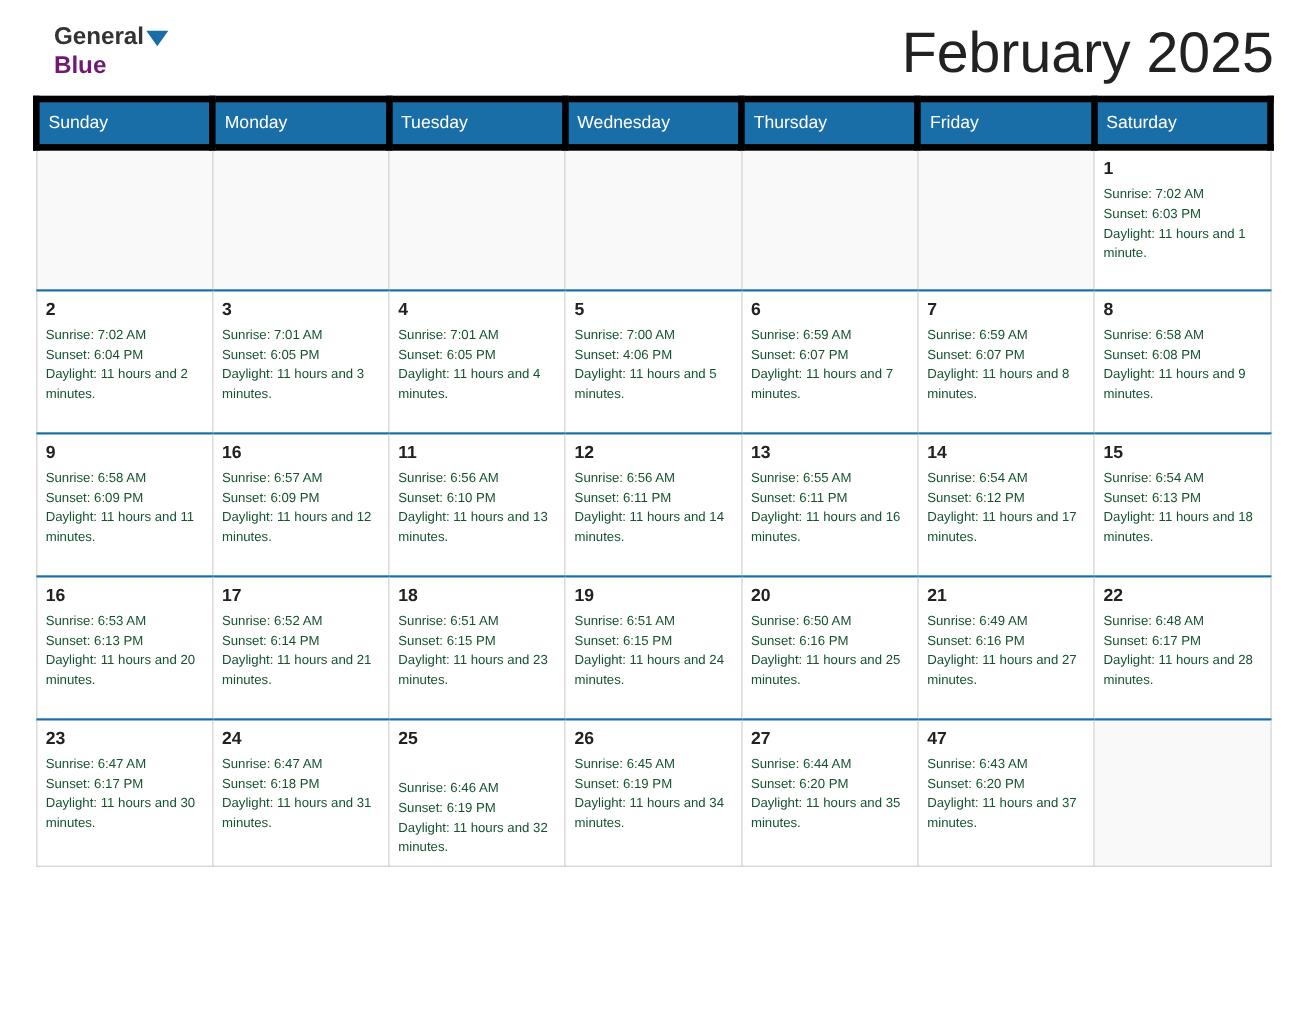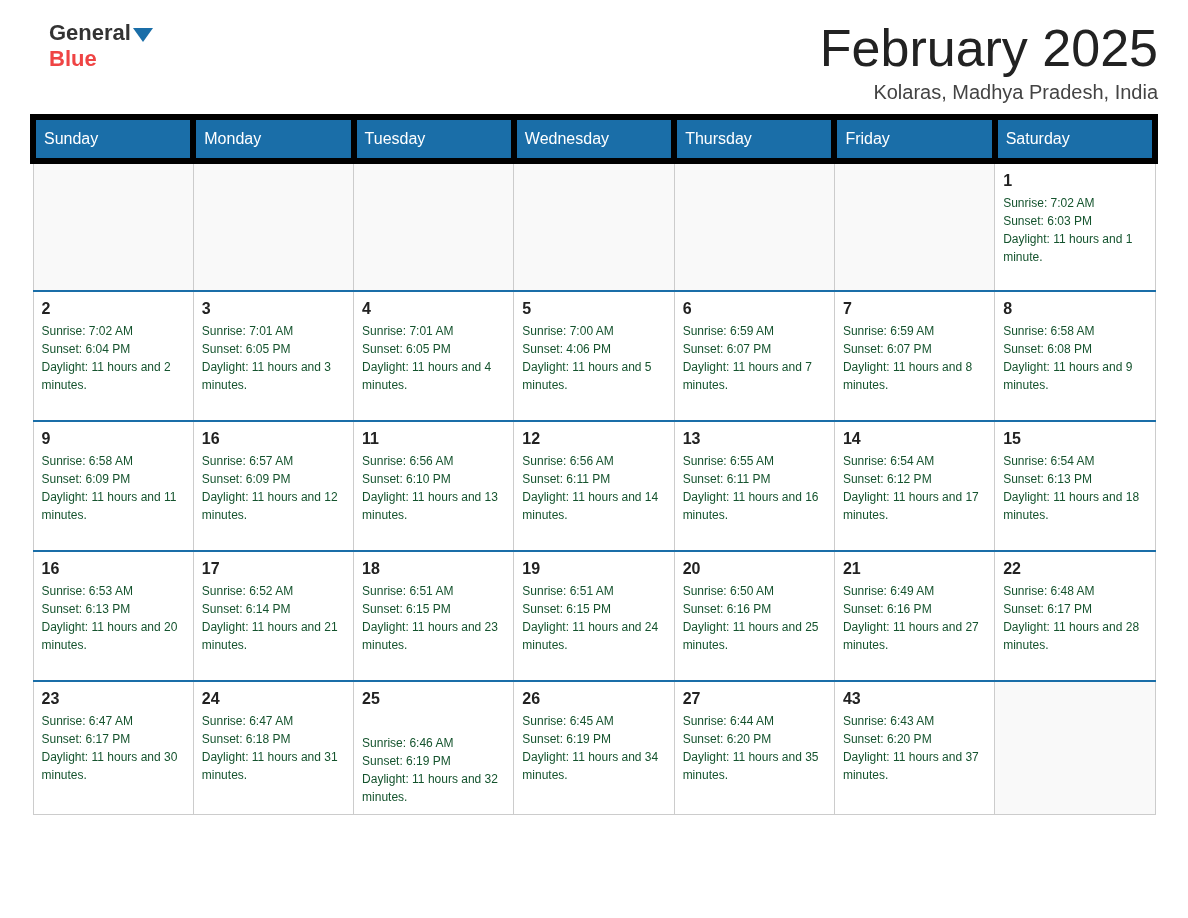--- a/index.html
+++ b/index.html
@@ -39,21 +39,21 @@
       width: 0;
       height: 0;
       border-left: 10px solid transparent;
       border-right: 10px solid transparent;
       border-top: 14px solid #1a6ea8;
       margin-left: 2px;
       margin-top: 4px;
       display: inline-block;
     }
     .logo-blue {
-      color: #ef4444;
+      color: #701a75;
       font-size: 22px;
       font-weight: bold;
     }
     .title-area {
       text-align: right;
     }
     .month-title {
       font-size: 52px;
       font-weight: normal;
       color: #222;
@@ -113,21 +113,20 @@
     <div class="logo-text">
       <span class="logo-general">General</span>
       <span class="logo-arrow"></span>
     </div>
     <div>
       <span class="logo-blue">Blue</span>
     </div>
   </div>
   <div class="title-area">
     <div class="month-title">February 2025</div>
-    <div class="location">Kolaras, Madhya Pradesh, India</div>
   </div>
 </div>
 
 <table class="calendar">
   <thead>
     <tr>
     <th>Sunday</th>
         <th>Monday</th>
         <th>Tuesday</th>
         <th>Wednesday</th>
@@ -308,21 +307,21 @@
 Sunset: 6:19 PM
 Daylight: 11 hours and 34 minutes.</div>
         </td>
         <td>
           <div class="day-number">27</div>
           <div class="day-info" style="white-space: pre-line;">Sunrise: 6:44 AM
 Sunset: 6:20 PM
 Daylight: 11 hours and 35 minutes.</div>
         </td>
         <td>
-          <div class="day-number">43</div>
+          <div class="day-number">47</div>
           <div class="day-info" style="white-space: pre-line;">Sunrise: 6:43 AM
 Sunset: 6:20 PM
 Daylight: 11 hours and 37 minutes.</div>
         </td>
         <td class="empty"></td>
       </tr>
     </tbody>
 </table>
 
 </body></html>

